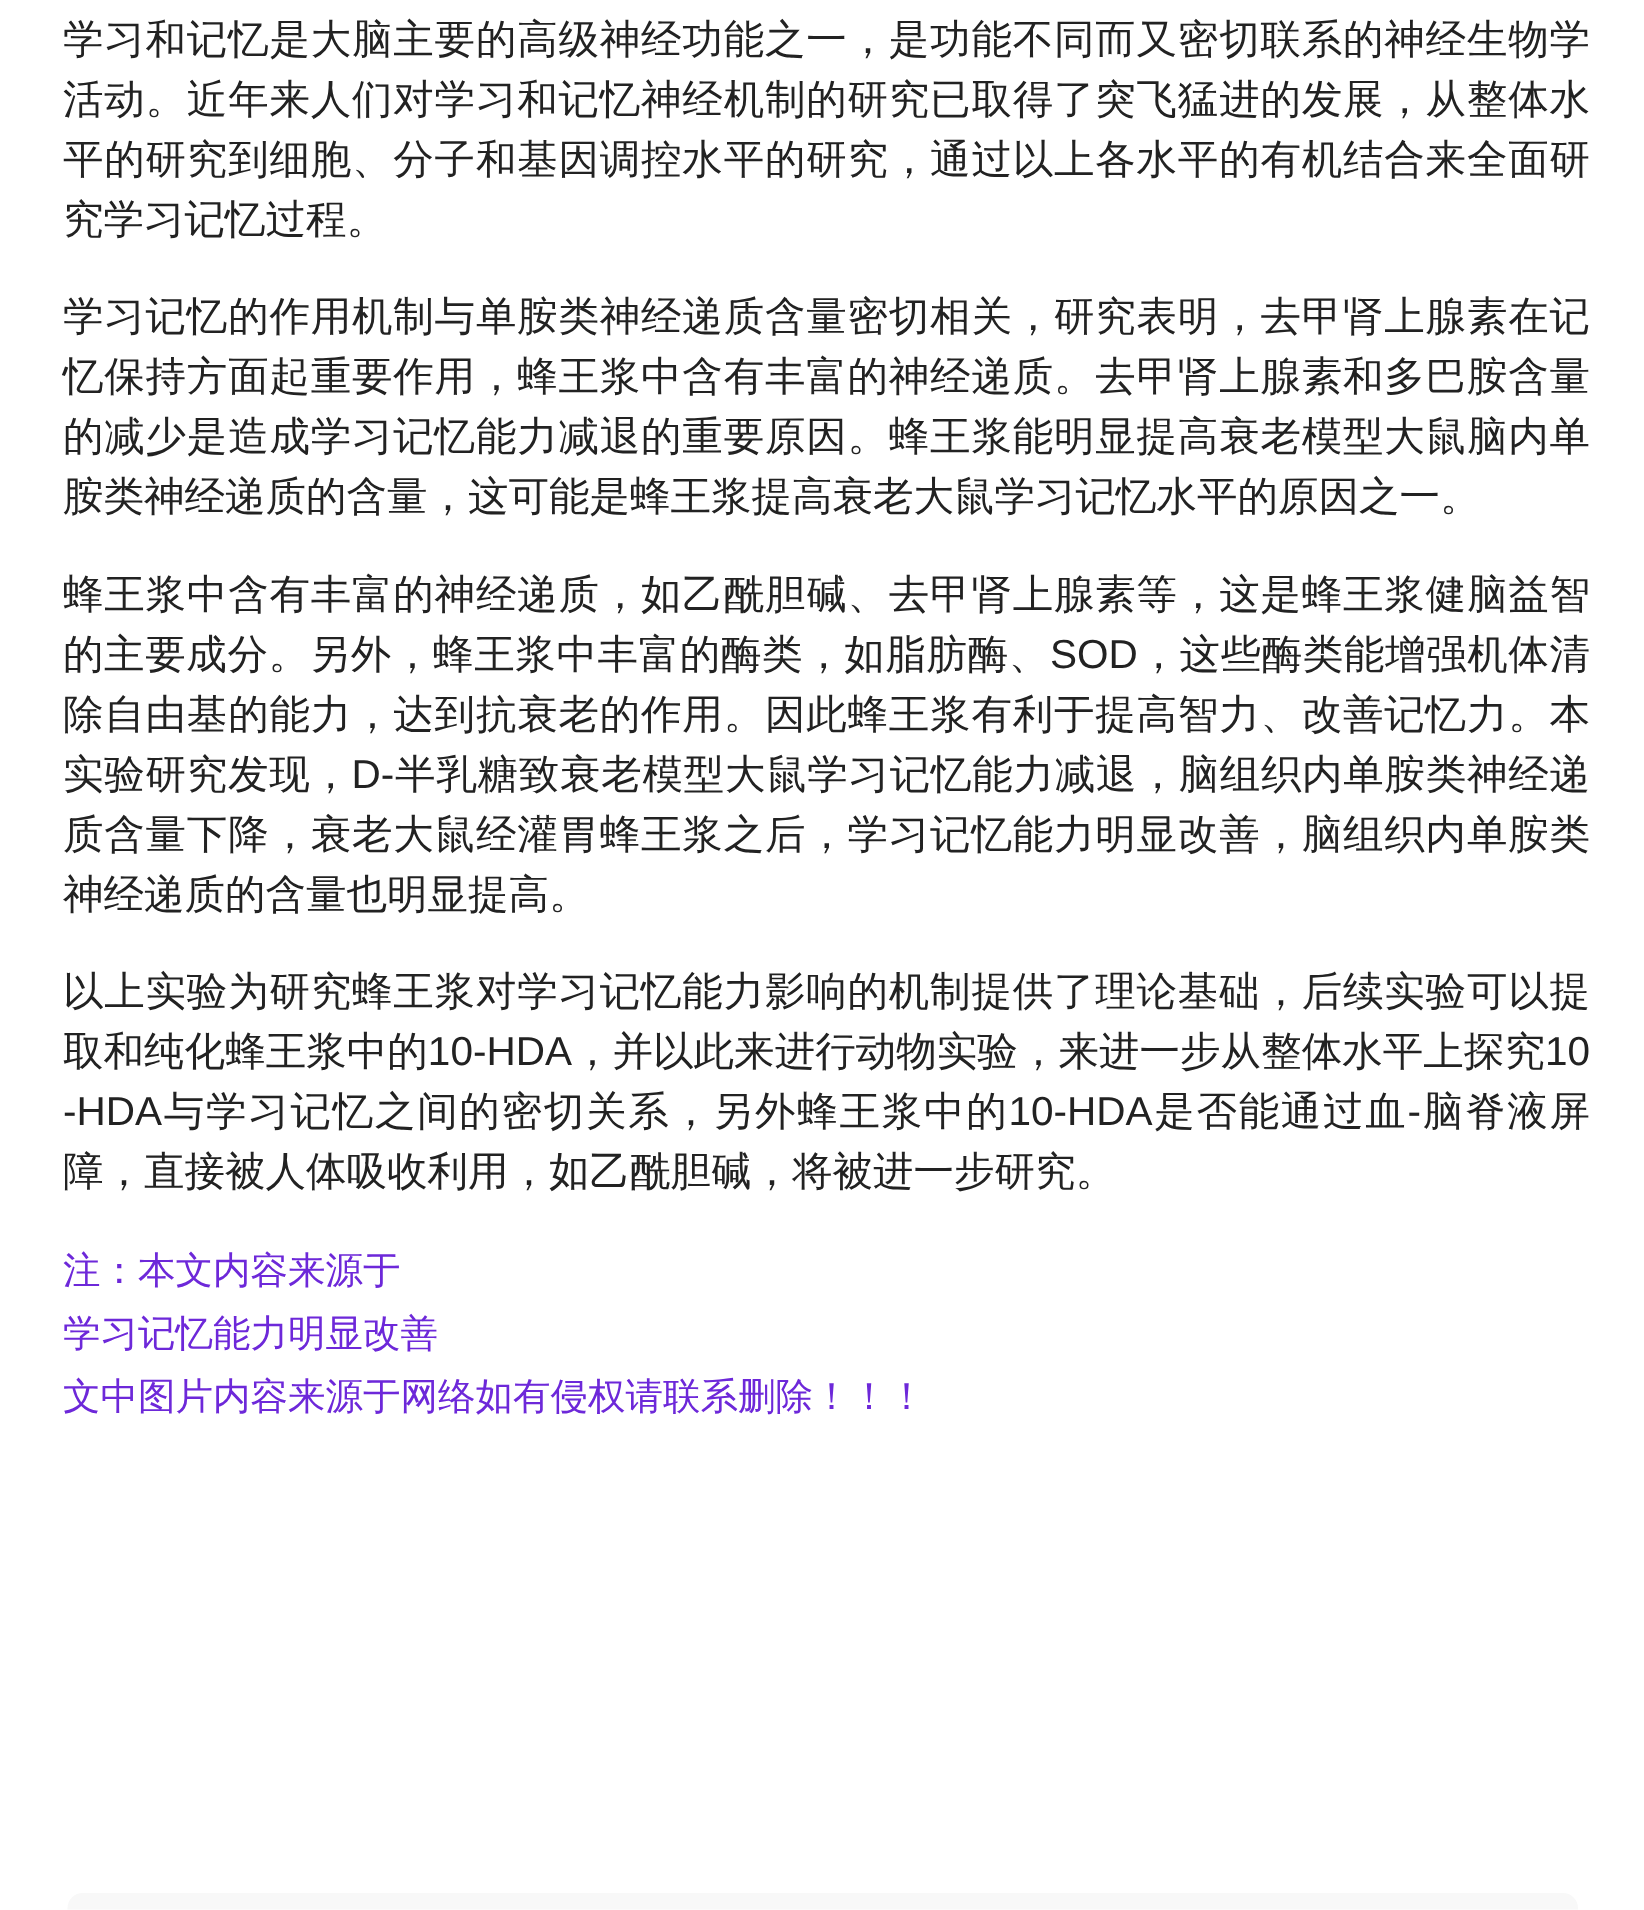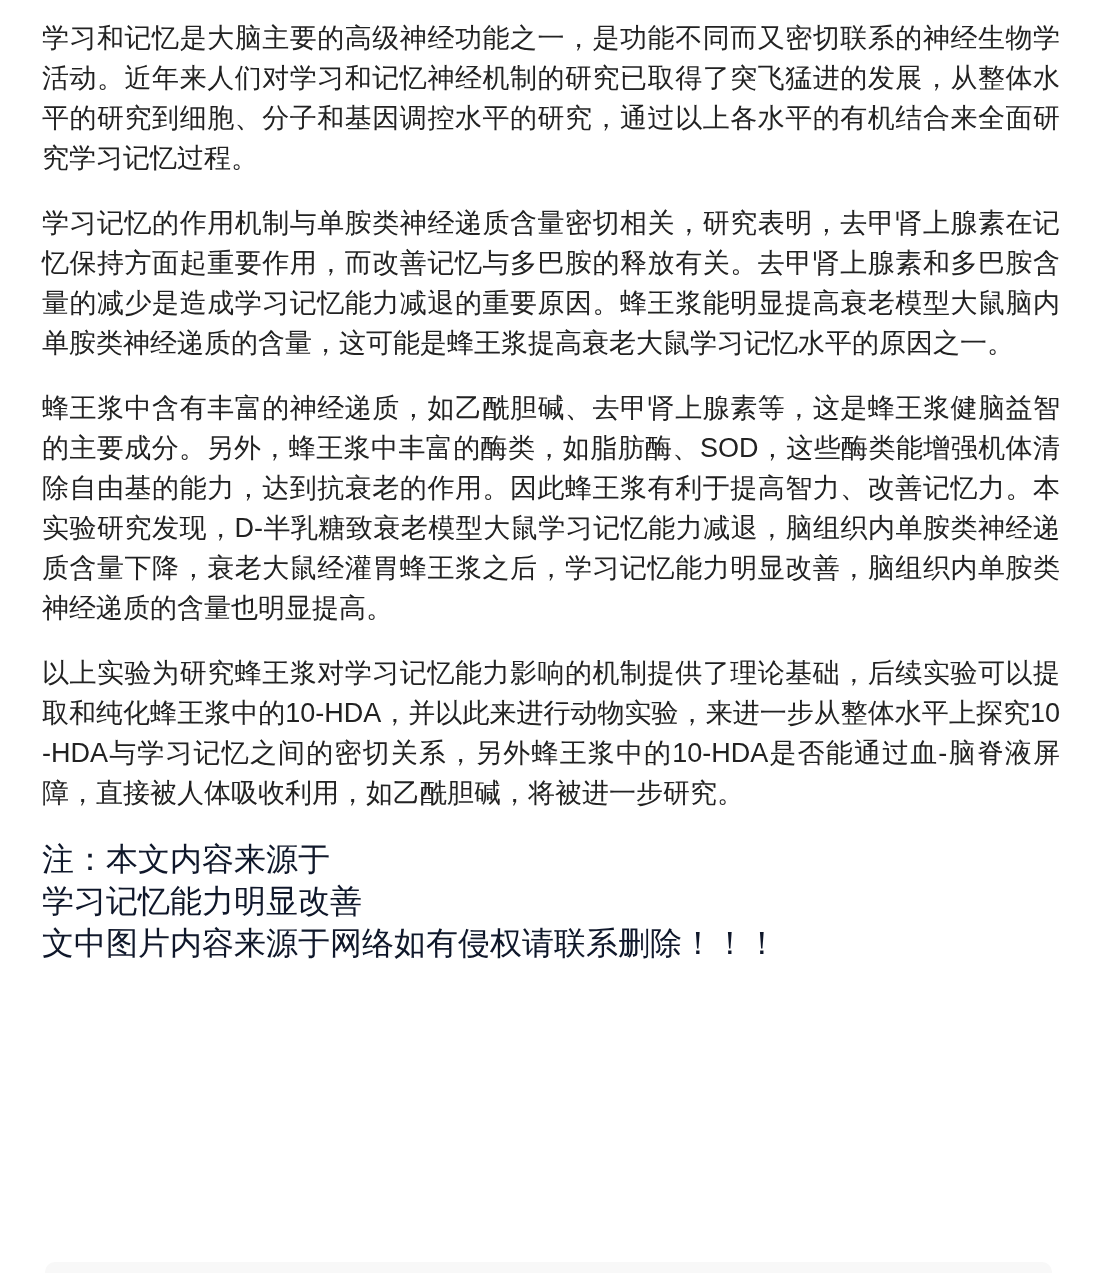--- a/index.html
+++ b/index.html
@@ -12,57 +12,57 @@
     background: #ffffff;
     font-family: "Liberation Sans", sans-serif;
     overflow: hidden;
     position: relative;
   }
   .article {
     position: absolute;
     left: 42px;
     top: 0;
     width: 1018px;
-    padding-top: 18px;
+    padding-top: 6px;
   }
   .article p {
     margin: 0 0 25px 0;
     font-size: 27px;
     line-height: 40px;
     color: #222222;
     text-align: justify;
     text-justify: inter-ideograph;
     word-break: break-all;
     font-weight: 400;
   }
   .note {
     margin-top: 11px;
   }
   .note .note-line {
-    font-size: 32px;
+    font-size: 25px;
     line-height: 42px;
-    color: #0f172a;
+    color: #6d28d9;
     font-weight: 400;
   }
   .bottom-card {
     position: absolute;
     left: 45px;
     right: 44px;
     top: 1262px;
     height: 11px;
     background: #f8f8f8;
     border-radius: 10px 10px 0 0;
   }
 </style>
 </head>
 <body>
 
 <div class="article">
   <p>学习和记忆是大脑主要的高级神经功能之一，是功能不同而又密切联系的神经生物学活动。近年来人们对学习和记忆神经机制的研究已取得了突飞猛进的发展，从整体水平的研究到细胞、分子和基因调控水平的研究，通过以上各水平的有机结合来全面研究学习记忆过程。</p>
-  <p>学习记忆的作用机制与单胺类神经递质含量密切相关，研究表明，去甲肾上腺素在记忆保持方面起重要作用，而改善记忆与多巴胺的释放有关。去甲肾上腺素和多巴胺含量的减少是造成学习记忆能力减退的重要原因。蜂王浆能明显提高衰老模型大鼠脑内单胺类神经递质的含量，这可能是蜂王浆提高衰老大鼠学习记忆水平的原因之一。</p>
+  <p>学习记忆的作用机制与单胺类神经递质含量密切相关，研究表明，去甲肾上腺素在记忆保持方面起重要作用，蜂王浆中含有丰富的神经递质。去甲肾上腺素和多巴胺含量的减少是造成学习记忆能力减退的重要原因。蜂王浆能明显提高衰老模型大鼠脑内单胺类神经递质的含量，这可能是蜂王浆提高衰老大鼠学习记忆水平的原因之一。</p>
   <p>蜂王浆中含有丰富的神经递质，如乙酰胆碱、去甲肾上腺素等，这是蜂王浆健脑益智的主要成分。另外，蜂王浆中丰富的酶类，如脂肪酶、SOD，这些酶类能增强机体清除自由基的能力，达到抗衰老的作用。因此蜂王浆有利于提高智力、改善记忆力。本实验研究发现，D-半乳糖致衰老模型大鼠学习记忆能力减退，脑组织内单胺类神经递质含量下降，衰老大鼠经灌胃蜂王浆之后，学习记忆能力明显改善，脑组织内单胺类神经递质的含量也明显提高。</p>
   <p>以上实验为研究蜂王浆对学习记忆能力影响的机制提供了理论基础，后续实验可以提取和纯化蜂王浆中的10-HDA，并以此来进行动物实验，来进一步从整体水平上探究10-HDA与学习记忆之间的密切关系，另外蜂王浆中的10-HDA是否能通过血-脑脊液屏障，直接被人体吸收利用，如乙酰胆碱，将被进一步研究。</p>
 
   <div class="note">
     <div class="note-line">注：本文内容来源于</div>
     <div class="note-line">学习记忆能力明显改善</div>
     <div class="note-line">文中图片内容来源于网络如有侵权请联系删除！！！</div>
   </div>
 </div>
 

